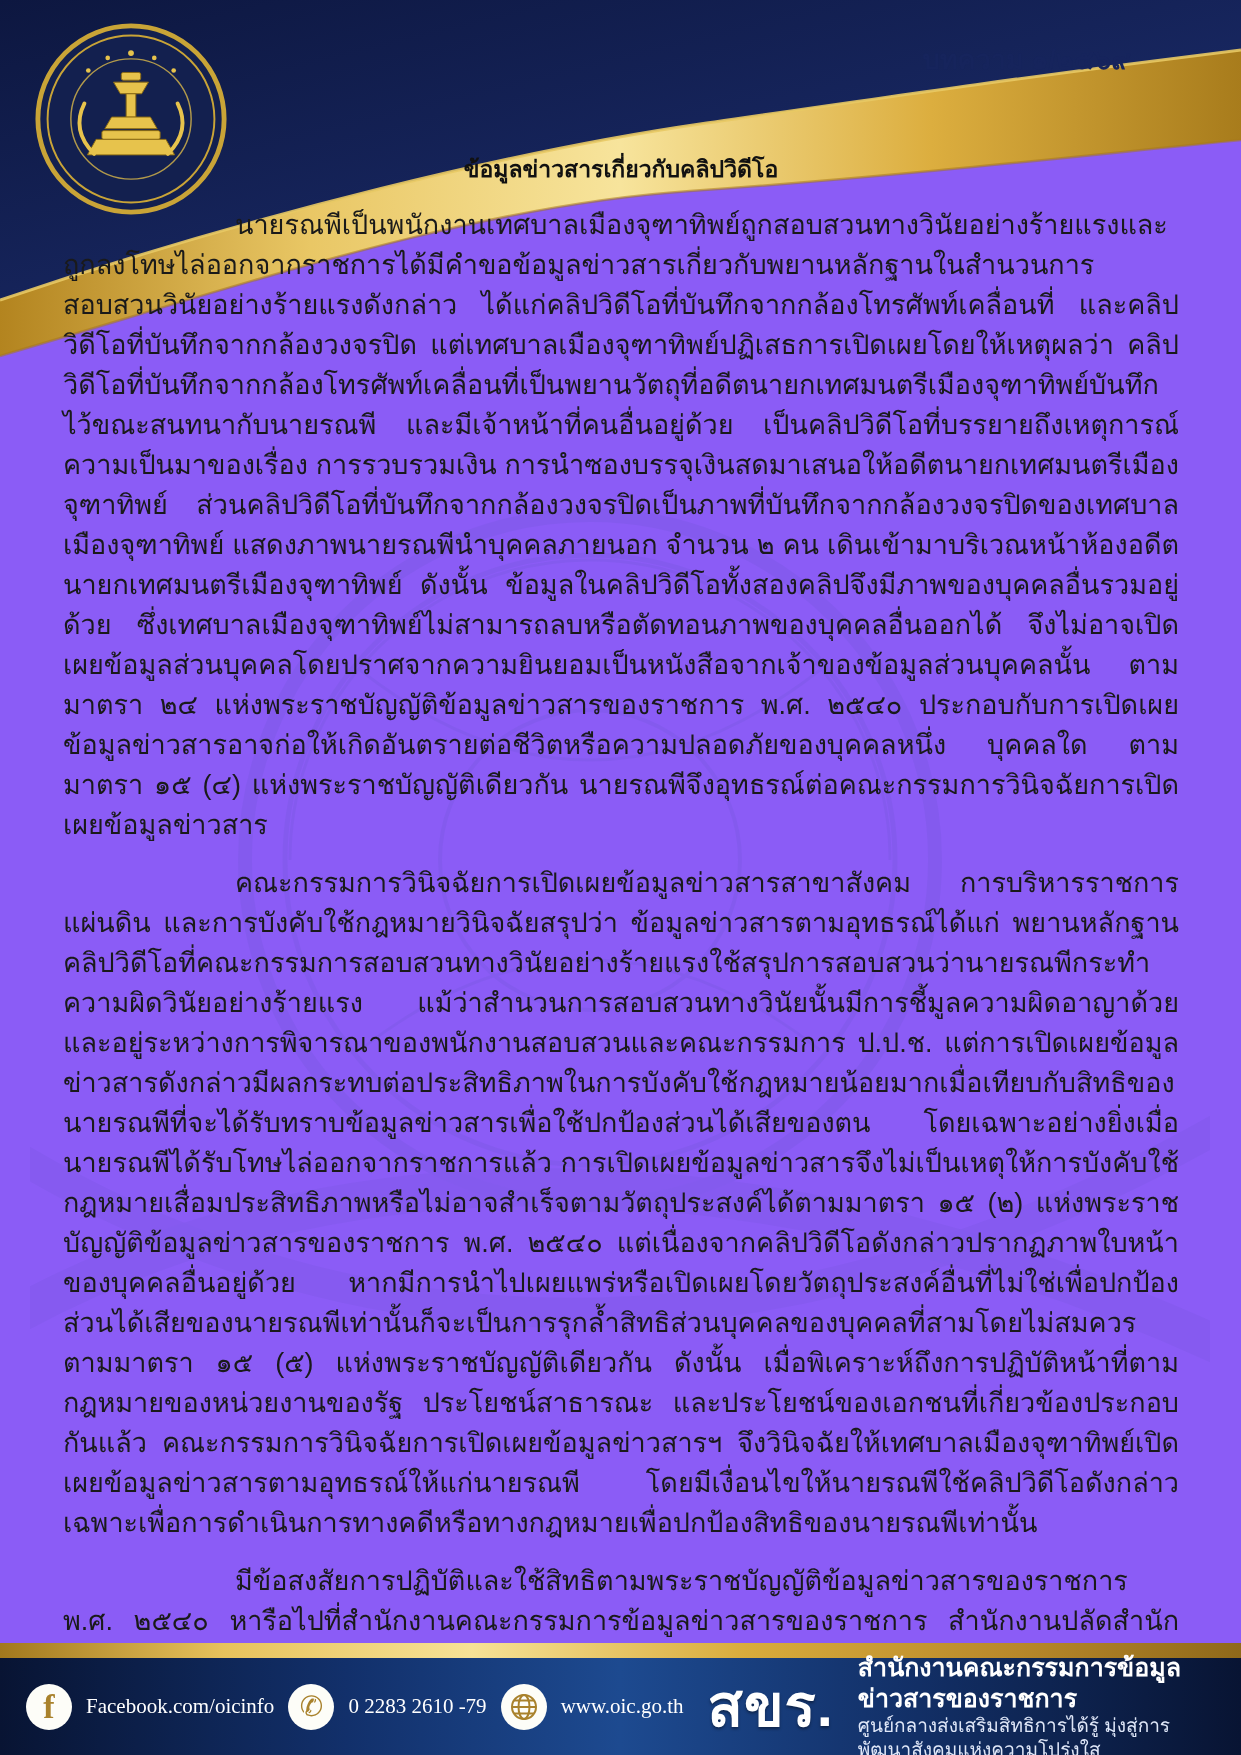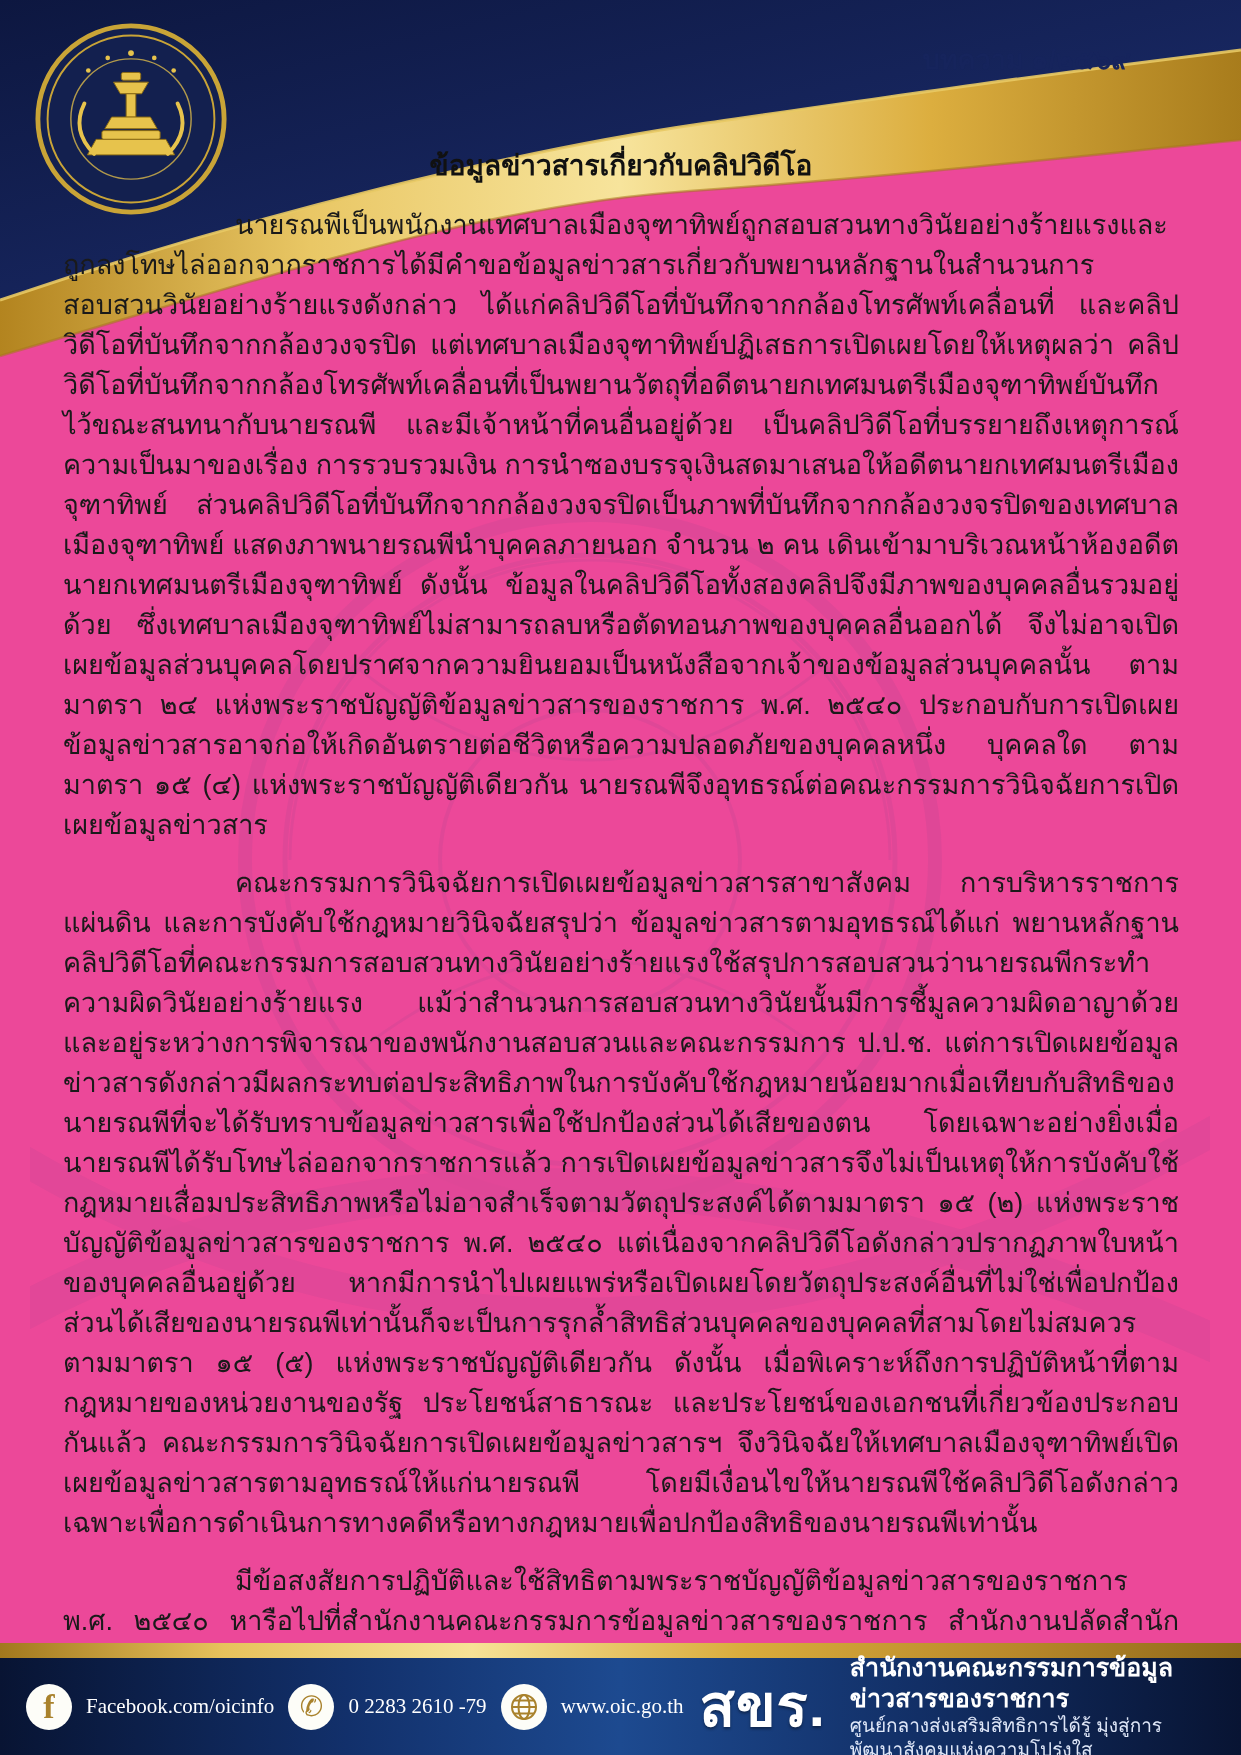--- a/index.html
+++ b/index.html
@@ -1,35 +1,35 @@
 <!DOCTYPE html>
 <html><head>
 <meta charset="utf-8">
 <style>
   html,body{margin:0;padding:0;background:#888;}
   .page{
     position:relative;width:1241px;height:1755px;margin:0 auto;
-    background:#ec4899;overflow:hidden;
+    background:#8b5cf6;overflow:hidden;
     font-family:"Liberation Sans","DejaVu Sans",sans-serif;
     color:#1a1a1a;
   }
   
   .header-art{position:absolute;top:0;left:0;width:1241px;height:360px;pointer-events:none;}
   .emblem{position:absolute;top:22px;left:34px;width:194px;height:194px;}
   .header-id{
     position:absolute;top:40px;right:110px;text-align:center;
     color:#16245c;font-weight:bold;line-height:1.55;font-size:27px;
   }
   .header-id .author{color:#ffffff;text-shadow:0 0 2px rgba(20,30,80,.35);}
   
   .watermark{position:absolute;top:500px;left:30px;width:1180px;height:980px;opacity:.06;pointer-events:none;}
   
   .content{position:absolute;left:63px;top:143px;width:1116px;}
   .doc-title{
-    font-size:28px;font-weight:bold;text-align:center;margin:0 0 16px 0;color:#111;
+    font-size:23px;font-weight:bold;text-align:center;margin:8px 0 16px 0;color:#111;
   }
   .para{
     font-size:27px;line-height:40px;text-align:justify;margin:18px 0 16px 0;
     text-indent:172px;
   }
   .ruling-heading{
     font-size:27px;line-height:42px;font-weight:bold;text-align:left;margin:6px 0 2px 0;
   }
   
   .footer{position:absolute;left:0;bottom:0;width:1241px;}
@@ -44,21 +44,21 @@
     color:#fff;
   }
   .fcircle{
     width:46px;height:46px;border-radius:50%;background:#fdfdf8;flex:0 0 auto;
     display:flex;align-items:center;justify-content:center;color:#a9822c;
   }
   .fcircle .fb-f{font-family:"Liberation Serif","DejaVu Serif",serif;font-weight:bold;font-size:34px;line-height:1;}
   .fcircle .ph{font-size:28px;line-height:1;}
   .contact-label{font-size:21px;white-space:nowrap;font-family:Liberation Serif, serif;}
   .oic-logo{
-    font-size:58px;font-weight:bold;line-height:.9;margin:0 10px 0 2px;letter-spacing:1px;
+    font-size:58px;font-weight:bold;line-height:.9;margin:0 10px 0 10px;letter-spacing:1px;
     text-shadow:0 2px 3px rgba(0,0,0,.4);flex:0 0 auto;
   }
   .org-block{line-height:1.25;}
   .org-name{font-size:25px;font-weight:bold;}
   .org-tagline{font-size:19px;color:#dfe7f8;}
 </style>
 </head>
 <body>
 
 <div class="page">

